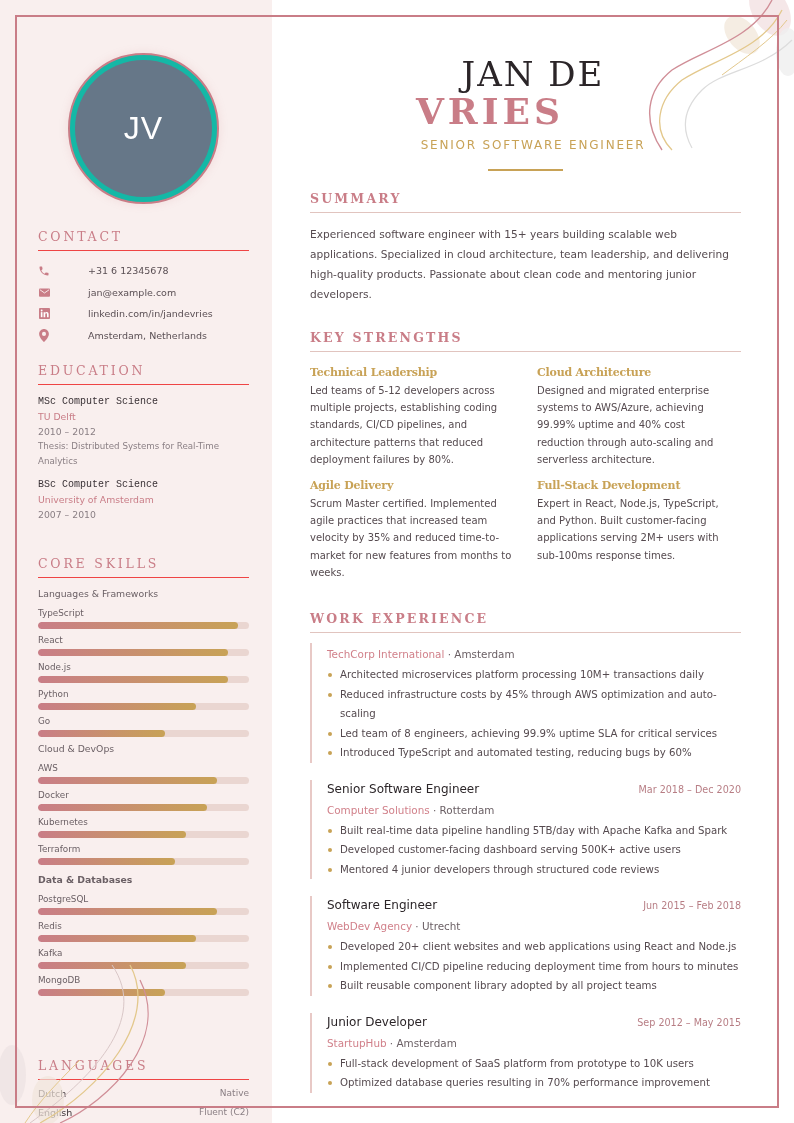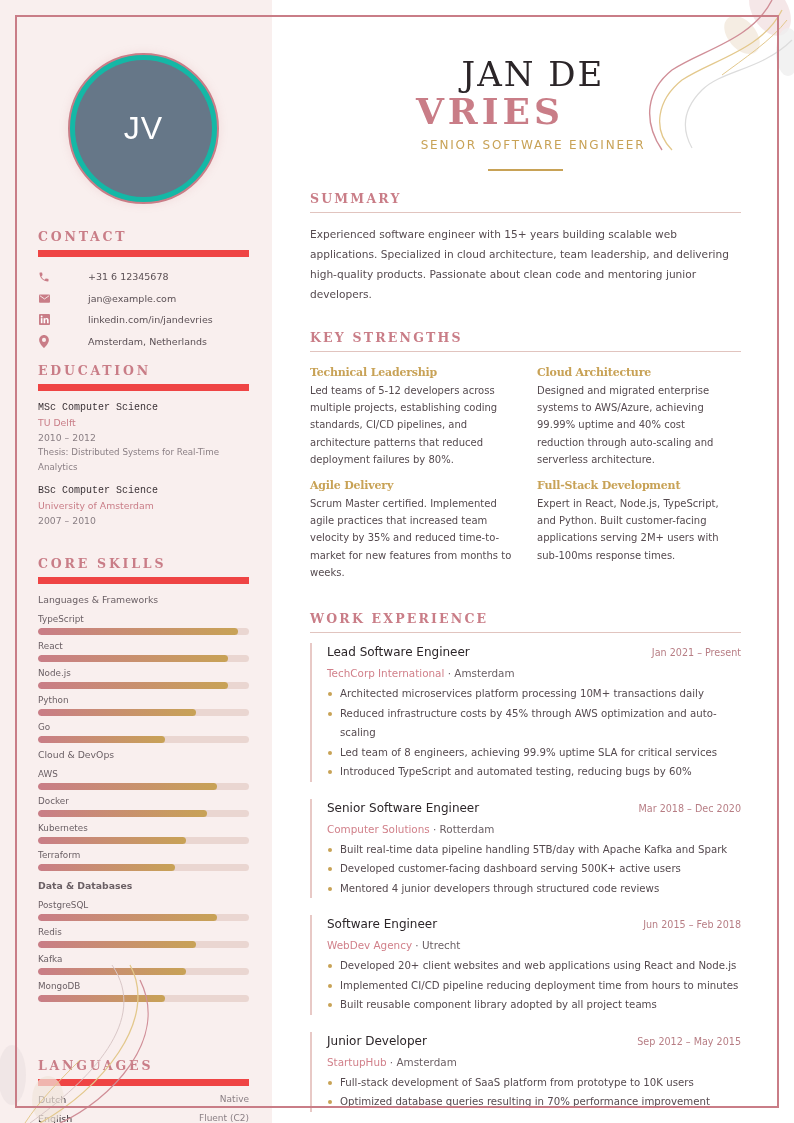--- a/index.html
+++ b/index.html
@@ -11,21 +11,21 @@
 
   .frame { position: absolute; left: 15px; top: 15px; width: 764px; height: 1093px; border: 2px solid #c97d87; pointer-events: none; z-index: 5; }
 
   .deco { position: absolute; pointer-events: none; z-index: 2; }
 
   
   .avatar-ring { position: absolute; left: 68px; top: 53px; width: 151px; height: 151px; border-radius: 50%; border: 2px solid #c97d87; background: #14b8a6; box-shadow: 0 0 10px rgba(201,125,135,0.18); }
   .avatar { position: absolute; left: 5px; top: 5px; width: 137px; height: 137px; border-radius: 50%; background: #667788; display: flex; align-items: center; justify-content: center; color: #ffffff; font-family: "Liberation Sans", sans-serif; font-size: 32px; letter-spacing: 1px; }
 
   .side-section { position: absolute; left: 38px; width: 211px; }
-  .side-title { font-family: "DejaVu Serif", serif; font-weight: bold; color: #c97d87; font-size: 12.5px; letter-spacing: 2.8px; padding-bottom: 6px; border-bottom: 7px solid #ef4444; margin-bottom: 9px; }
+  .side-title { font-family: "DejaVu Serif", serif; font-weight: normal; color: #c97d87; font-size: 12.5px; letter-spacing: 2.8px; padding-bottom: 6px; border-bottom: 1px solid #ef4444; margin-bottom: 9px; }
 
   .contact-item { display: flex; align-items: center; height: 21.5px; font-size: 9.5px; color: #5a4f54; gap: 30px; }
   .contact-item .ic { width: 12px; height: 12px; margin-right: 8px; display: flex; align-items: center; justify-content: center; }
 
   .edu { margin-bottom: 8px; }
   .edu-degree { font-size: 10px; color: #3a3236; line-height: 15px; font-family: Liberation Mono, monospace; }
   .edu-school { font-size: 9.3px; color: #c97d87; line-height: 15px; }
   .edu-years { font-size: 9.3px; color: #8a7f84; line-height: 15px; }
   .edu-note { font-size: 8.7px; color: #8a7f84; line-height: 15px; }
 
@@ -280,24 +280,20 @@
         <div class="st-title">Full-Stack Development</div>
         <div class="st-body">Expert in React, Node.js, TypeScript, and Python. Built customer-facing applications serving 2M+ users with sub-100ms response times.</div>
       </div>
     </div>
   </div>
 
   <div class="m-section" style="top:611px;">
     <div class="m-title" style="margin-bottom:10px;">WORK EXPERIENCE</div>
     <div id="jobs-container">
         <div class="job">
-          <div class="job-head">
-         <span class="job-role">Lead Software Engineer</span>
-         <span class="job-date">Jan 2021 – Present</span>
-       </div>
        <div class="job-sub">
          <span class="job-company">TechCorp International</span><span> · Amsterdam</span>
        </div>
        <ul class="job-list">
          <li>Architected microservices platform processing 10M+ transactions daily</li>
             <li>Reduced infrastructure costs by 45% through AWS optimization and auto-scaling</li>
             <li>Led team of 8 engineers, achieving 99.9% uptime SLA for critical services</li>
             <li>Introduced TypeScript and automated testing, reducing bugs by 60%</li>
        </ul>
         </div>

